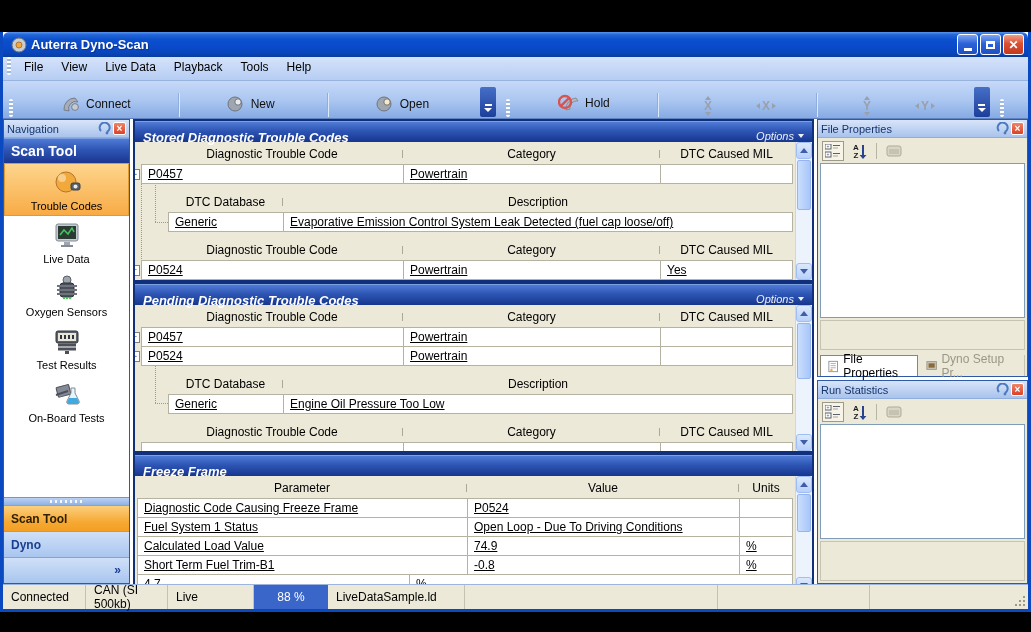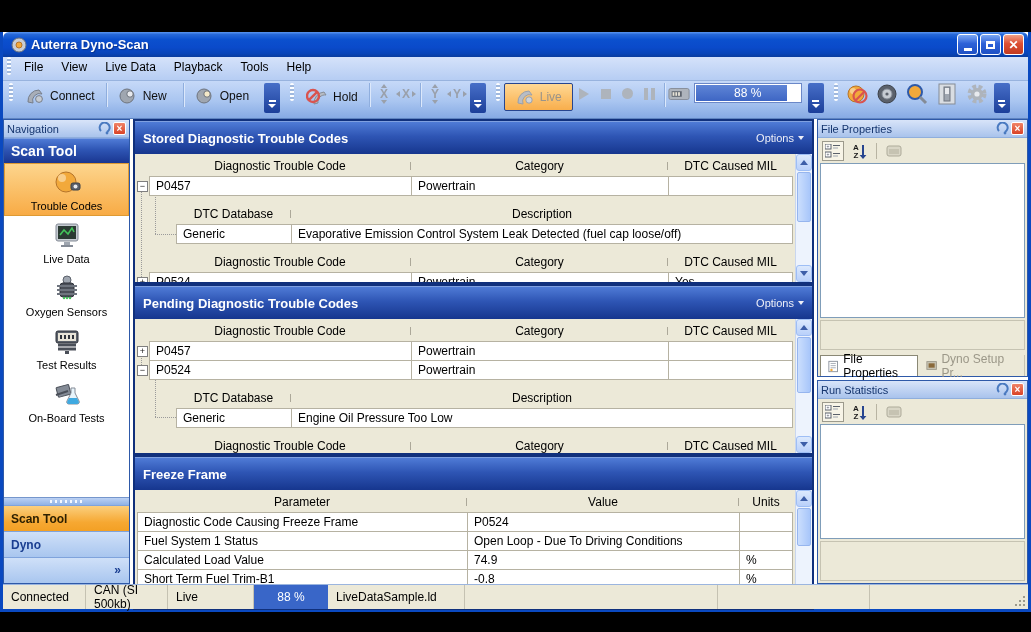--- a/index.html
+++ b/index.html
@@ -39,21 +39,21 @@
   }
   .grip{ width:4px; height:18px; margin:0 4px;
     background-image:repeating-linear-gradient(180deg,#FDFEFF 0 2px,#9FB8DE 2px 4px); border-radius:2px;}
   .menu-item{ padding:3px 9px; cursor:default; }
   
   .toolbar{
     height:38px; display:flex; align-items:center;
     background:linear-gradient(180deg,#C6D9F8 0%,#A9C5F0 55%,#86AAE4 100%);
     border-bottom:1px solid #5E83C0; padding:0 2px;
   }
-  .tb-group{ display:flex; align-items:flex-start; height:34px; margin-right:6px; }
+  .tb-group{ display:flex; align-items:flex-end; height:34px; margin-right:6px;gap:36px; }
   .tb-btn{ display:flex; align-items:center; gap:5px; padding:4px 8px; border-radius:3px; color:#101010; }
   .tb-sep{ width:1px; height:24px; background:#8FAEDE; margin:0 3px; box-shadow:1px 0 0 #DCE8FB; }
   .tb-chevron{ width:16px; height:30px; margin-left:2px; border-radius:2px;
     background:linear-gradient(180deg,#476FC8,#1C3F9A); display:flex; flex-direction:column;
     align-items:center; justify-content:flex-end; padding-bottom:5px; }
   .chev-bar{ width:7px; height:2px; background:#fff; margin-bottom:2px; }
   .chev-arrow{ width:0; height:0; border-left:4px solid transparent; border-right:4px solid transparent; border-top:4px solid #fff; }
   .gray{ color:#9A948A; }
   .live-btn{ background:linear-gradient(180deg,#FFD894,#F8AE4C); border:1px solid #27458F; border-radius:2px; padding:4px 10px; }
   .pp-btn{ width:22px; height:22px; display:flex; align-items:center; justify-content:center; }
@@ -86,36 +86,36 @@
   .nav-splitter i{ width:34px; height:3px;
     background-image:repeating-linear-gradient(90deg,#F4F8FE 0 2px,transparent 2px 5px); }
   .nav-bar{ height:26px; display:flex; align-items:center; padding-left:7px; font-weight:bold;
     border-top:1px solid #7FA3DC; font-size:12px; }
   .nav-bar.orange{ background:linear-gradient(180deg,#FBCF7E 0%,#F6A832 65%,#F3A024 100%); color:#2E2000; }
   .nav-bar.blue{ background:linear-gradient(180deg,#CFE0F8,#A9C6EF); color:#1A3E91; }
   .nav-bar.chev{ justify-content:flex-end; padding-right:8px; flex-direction:column; align-items:flex-end; justify-content:center; line-height:9px;}
   
   .center{ flex:1; margin:0 3px; display:flex; flex-direction:column; }
   .panel{ border:2px solid #10307C; background:#ECE9D8; display:flex; flex-direction:column; }
-  .panel-header{ height:21px; display:flex; align-items:center; padding:16px 8px;
+  .panel-header{ height:21px; display:flex; align-items:flex-start; padding:8px 8px;
     background:linear-gradient(180deg,#4F7BD6 0%,#2E55B4 45%,#16368E 100%);
-    border-top:1px solid #7FA0E0; color:#fff; }
+    border-top:1px solid #7FA0E0; color:#fff;font-style:italic; }
   .panel-title{ font-weight:bold; font-size:13px; flex:1; }
   .options-btn{ display:flex; align-items:center; gap:4px; font-size:11px; color:#EDEFF8; }
   .options-btn .opt-arrow{ width:0;height:0;border-left:3px solid transparent;border-right:3px solid transparent;border-top:4px solid #EDEFF8;}
   .panel-client{ flex:1; display:flex; overflow:hidden; }
-  .tbody{ position:relative; flex:1; padding:1px 2px 0 14px; overflow:hidden; }
+  .tbody{ position:relative; flex:1; padding:1px 2px 0 6px; overflow:hidden; }
   .tbody.nogutter{ padding-left:2px; }
   .hrow{ display:flex; height:21px; align-items:center; }
   .hcell{ text-align:center; position:relative; color:#000; }
   .hcell::after{ content:""; position:absolute; right:0; top:3px; bottom:3px; width:1px; background:#ACA899; }
   .hcell:last-child::after{ display:none; }
   .drow{ display:flex; background:#fff; border:1px solid #B6B2A2; height:20px; position:relative; }
   .drow + .drow{ margin-top:-1px; }
-  .dcell{ border-right:1px solid #B6B2A2; padding:2px 6px; white-space:nowrap; overflow:hidden; }
+  .dcell{ border-right:1px solid #B6B2A2; padding:2px 6px; white-space:nowrap; overflow:hidden;text-decoration:underline; }
   .dcell:last-child{ border-right:none; }
   .c1{ width:262px; } .c2{ width:257px; } .c3{ flex:1; }
   .sub{ margin-left:27px; }
   .s1{ width:115px; } .s2{ flex:1; }
   .f1{ width:330px; } .f2{ width:272px; } .f3{ flex:1; }
   .spacer7{ height:7px; }
   .expander{ position:absolute; left:-13px; top:4px; width:11px; height:11px; background:#fff;
     border:1px solid #7F7F7F; font-size:9px; line-height:9px; text-align:center; color:#222; }
   .tree-v{ position:absolute; width:1px; border-left:1px dotted #9a9a9a; }
   .tree-h{ position:absolute; height:1px; border-top:1px dotted #9a9a9a; }

